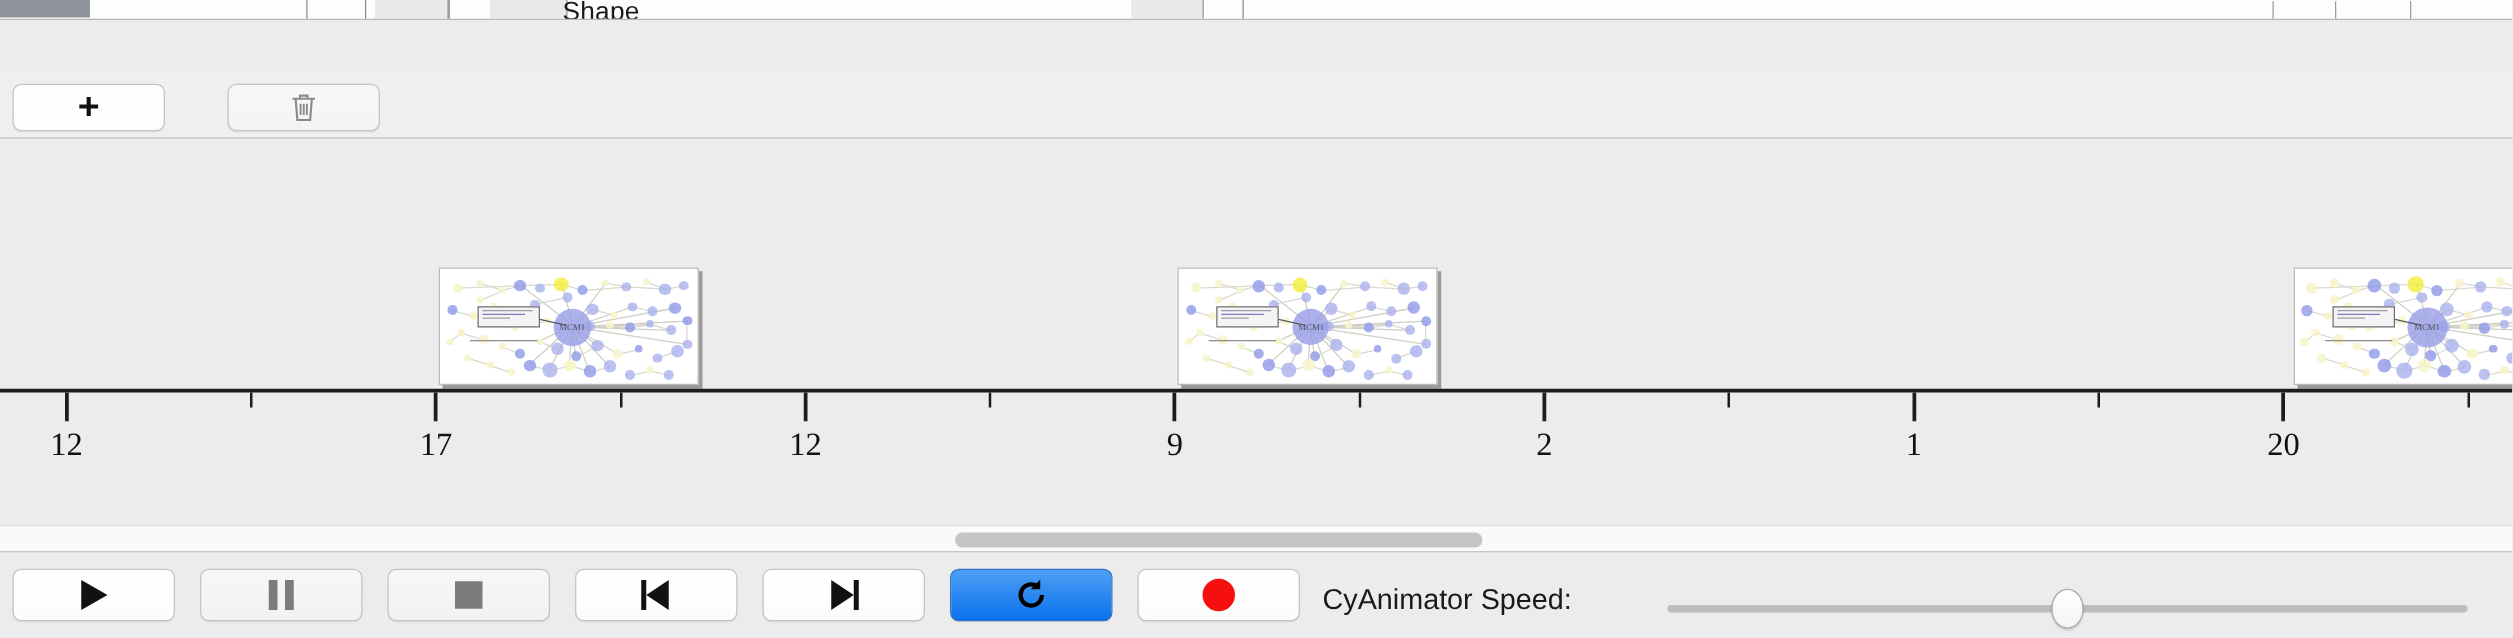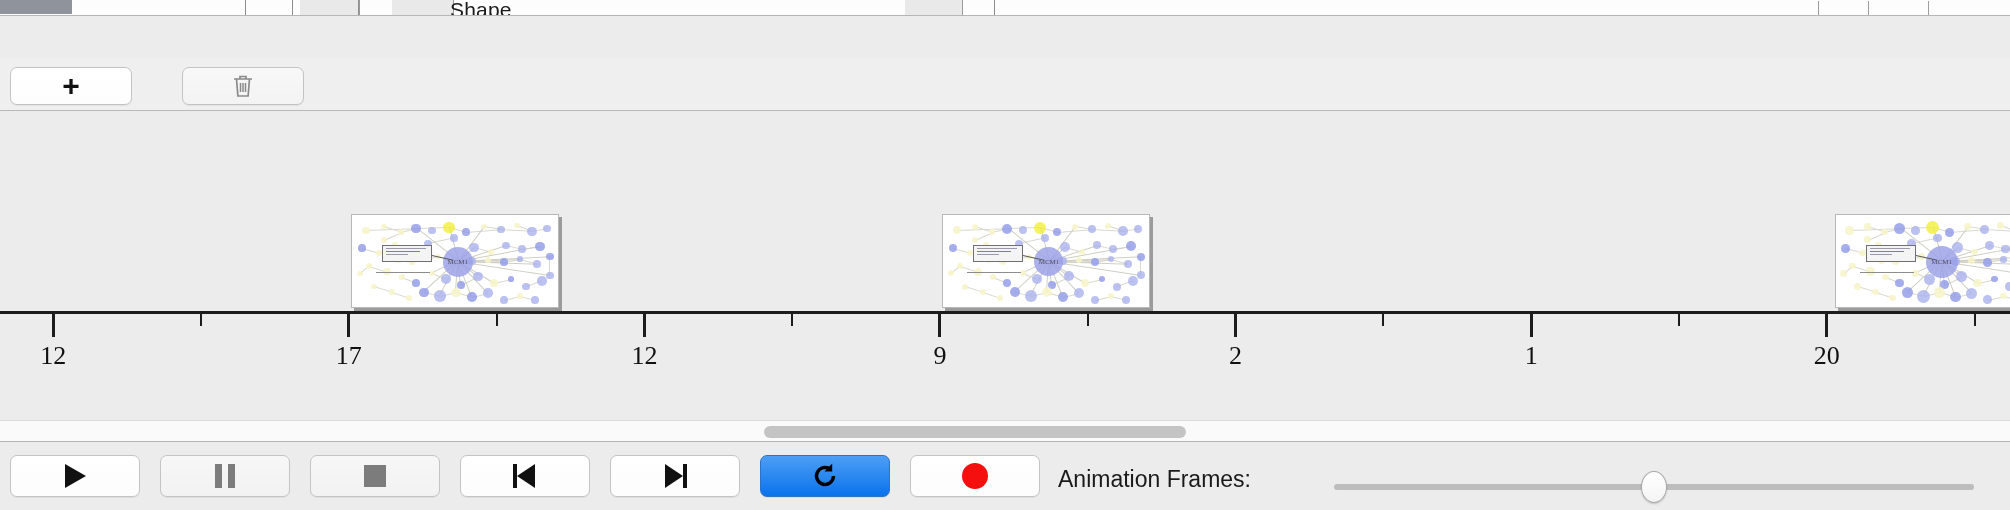--- a/index.html
+++ b/index.html
@@ -647,19 +647,19 @@
     <div class="ctl active" style="left:760px;">
       <svg width="30" height="30" viewBox="0 0 30 30">
         <path d="M23.5 15 a8.5 8.5 0 1 1 -3.1 -6.6" fill="none" stroke="#000" stroke-width="3.4"></path>
         <path d="M22.2 2.6 L22.2 10.4 L14.6 10.4 Z" fill="#000"></path>
       </svg>
     </div>
     <div class="ctl on" style="left:910px;">
       <div class="rec-ico"></div>
     </div>
 
-    <div class="speed-label">Animation Frames:</div>
+    <div class="speed-label">CyAnimator Speed:</div>
     <div class="slider">
       <div class="slider-track"></div>
       <div class="slider-thumb" id="sthumb" style="left: 50%;"></div>
     </div>
   </div>
 </div>
 
 </body></html>

